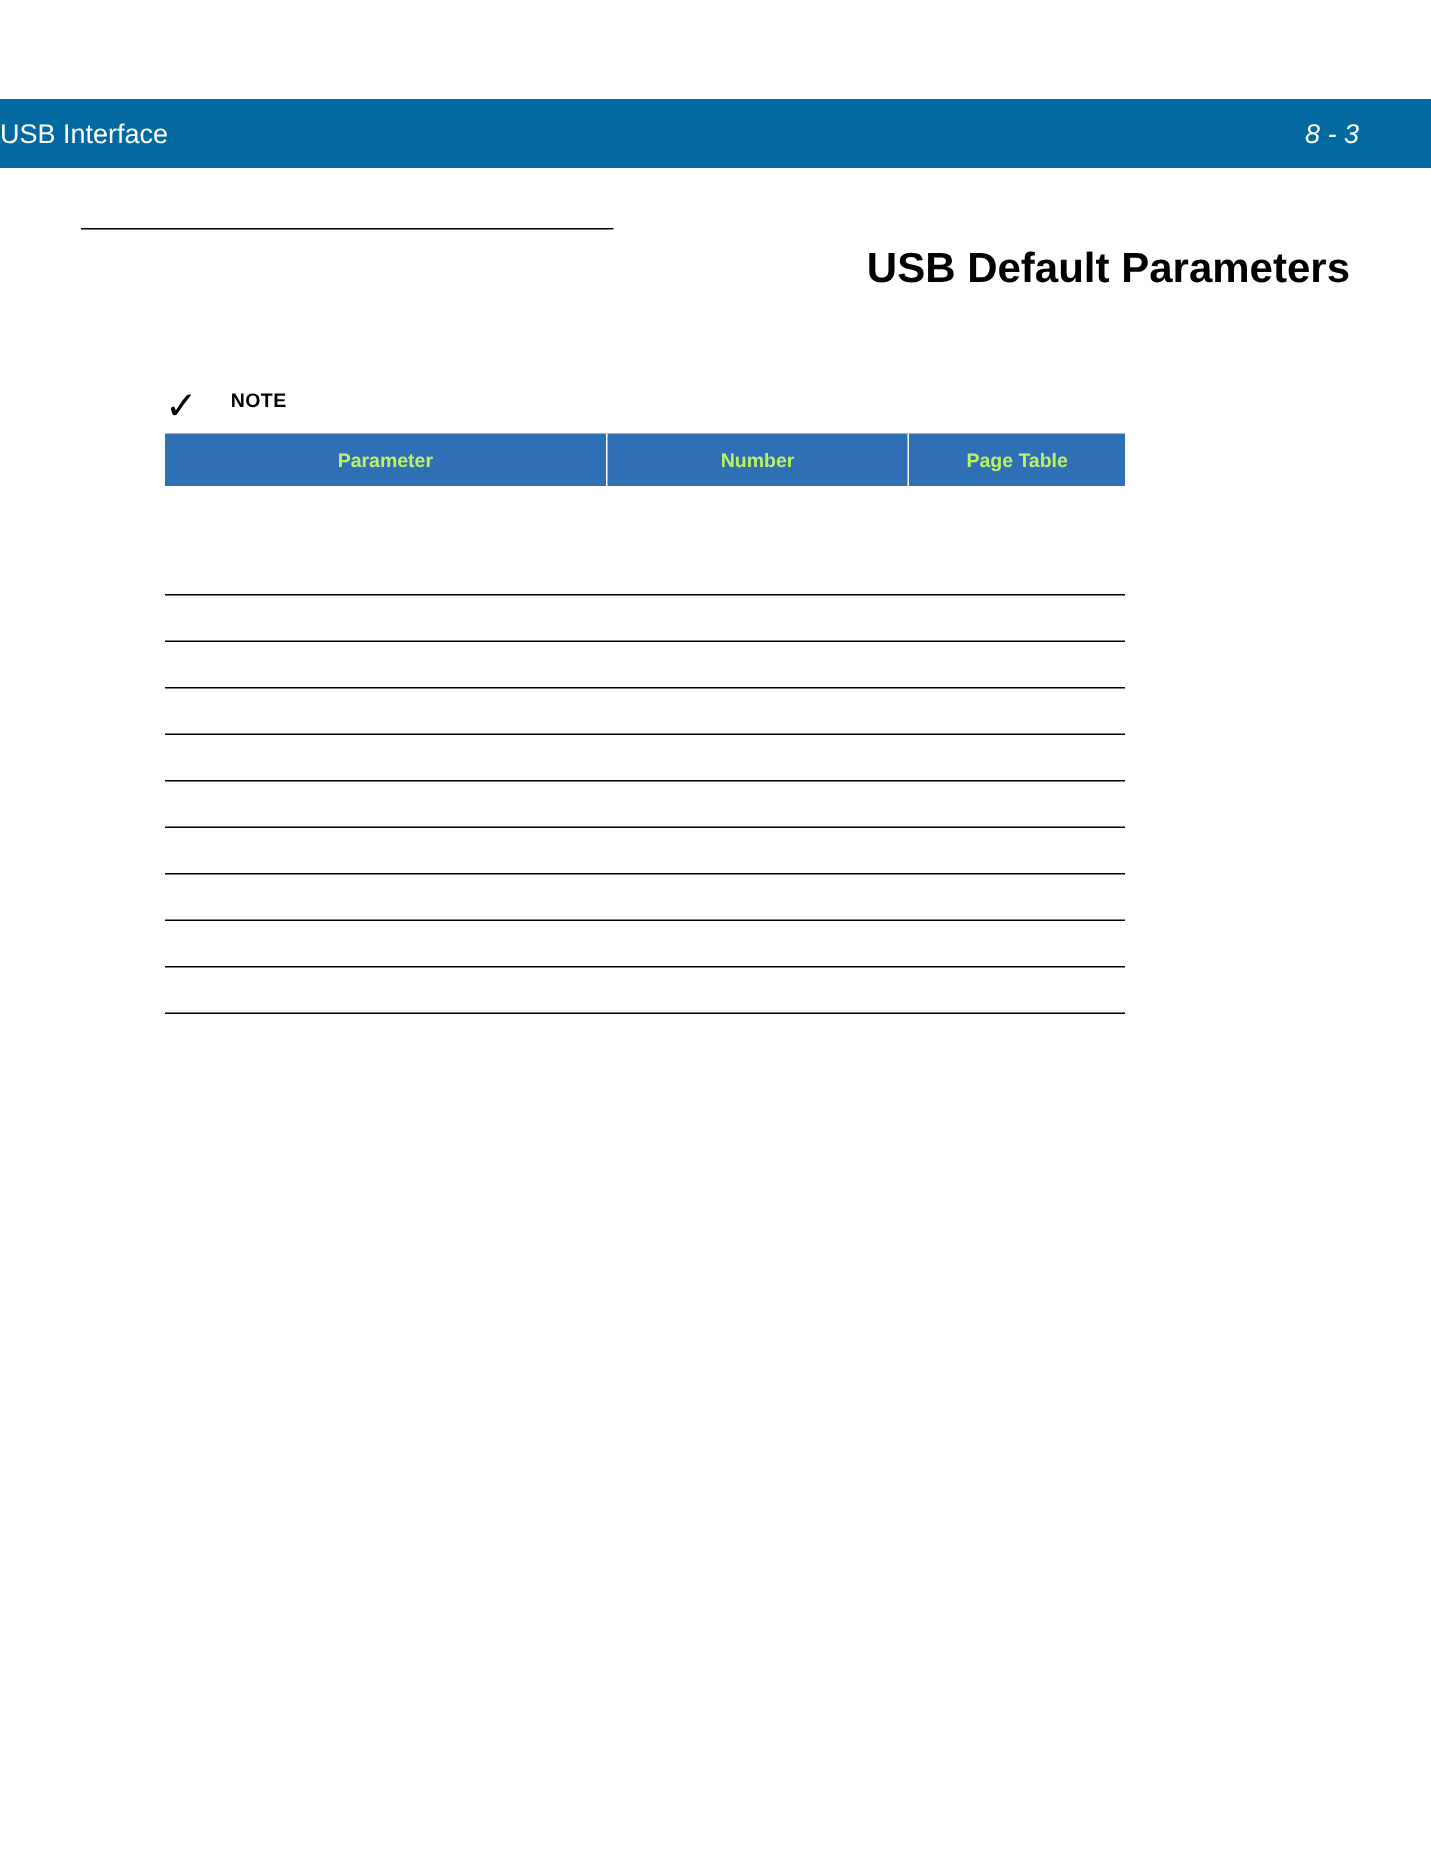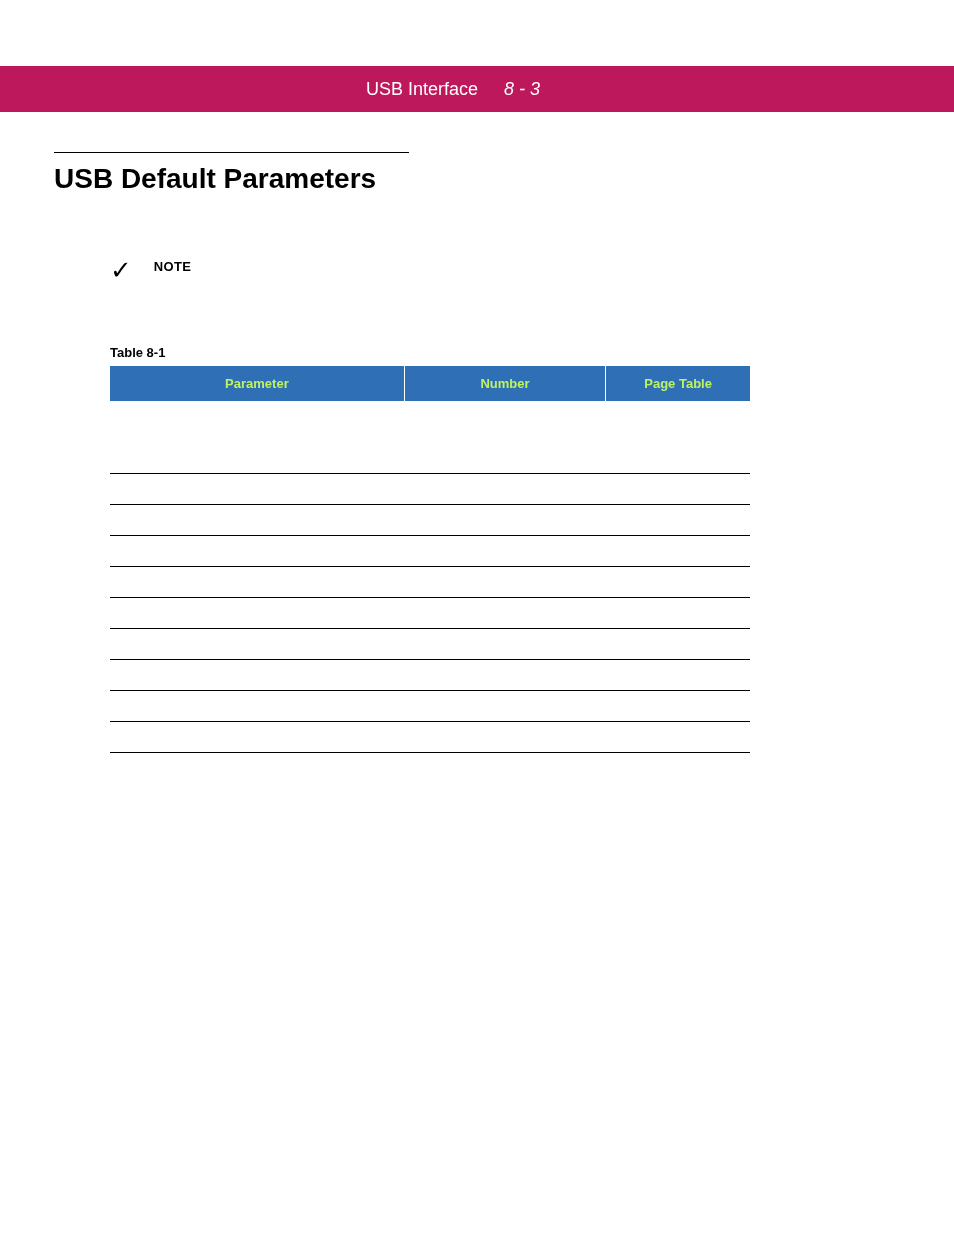--- a/index.html
+++ b/index.html
@@ -6,24 +6,24 @@
     margin: 0;
     padding: 0;
     width: 954px;
     background: #ffffff;
     font-family: Arial, Helvetica, sans-serif;
     color: #000;
   }
   .header-bar {
     width: 100%;
     height: 46px;
-    background: #be185d;
+    background: #0369a1;
     display: flex;
     align-items: center;
-    justify-content: center;
+    justify-content: space-between;
     padding-right: 48px;
     box-sizing: border-box;
     margin-top: 66px;
   }
   .header-bar .title {
     color: #ffffff;
     font-size: 18px;
     font-weight: 400;
   }
   .header-bar .page {
@@ -41,20 +41,21 @@
     margin-top: 40px;
     border-top: 1.5px solid #000;
     width: 355px;
   }
   h1.section-title {
     font-family: "Arial Narrow", Arial, sans-serif;
     font-stretch: condensed;
     font-size: 28px;
     font-weight: 700;
     margin: 10px 0 0 0;
+    text-align: right;
   }
   .note-block {
     margin-top: 64px;
     margin-left: 56px;
     display: flex;
     align-items: flex-start;
     gap: 22px;
   }
   .note-block .check {
     font-size: 26px;
@@ -116,21 +117,20 @@
 
 <div class="content">
   <div class="section-rule"></div>
   <h1 class="section-title">USB Default Parameters</h1>
 
   <div class="note-block">
     <span class="check">✓</span>
     <span class="note-label">NOTE</span>
   </div>
 
-  <div class="table-label">Table 8-1</div>
 
   <table class="param-table">
     <thead>
       <tr>
         <th class="col-param">Parameter</th>
         <th class="col-default">Number</th>
         <th class="col-page">Page Table</th>
       </tr>
     </thead>
     <tbody>

